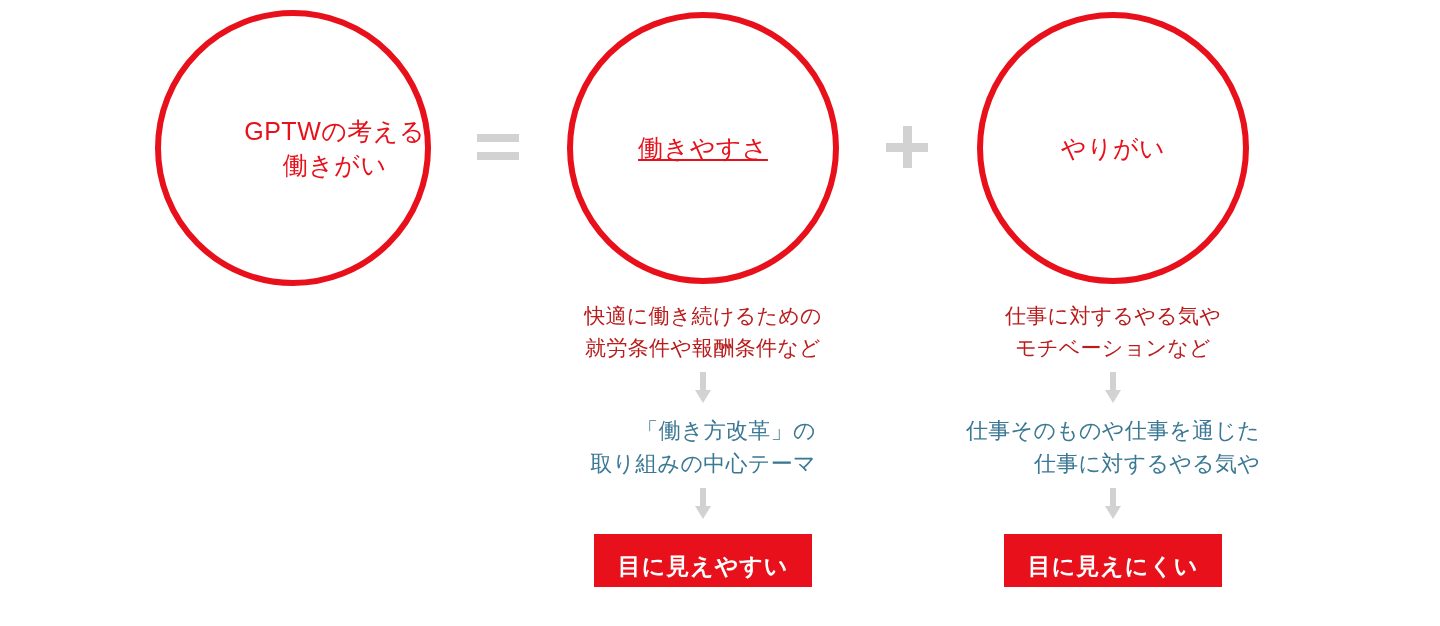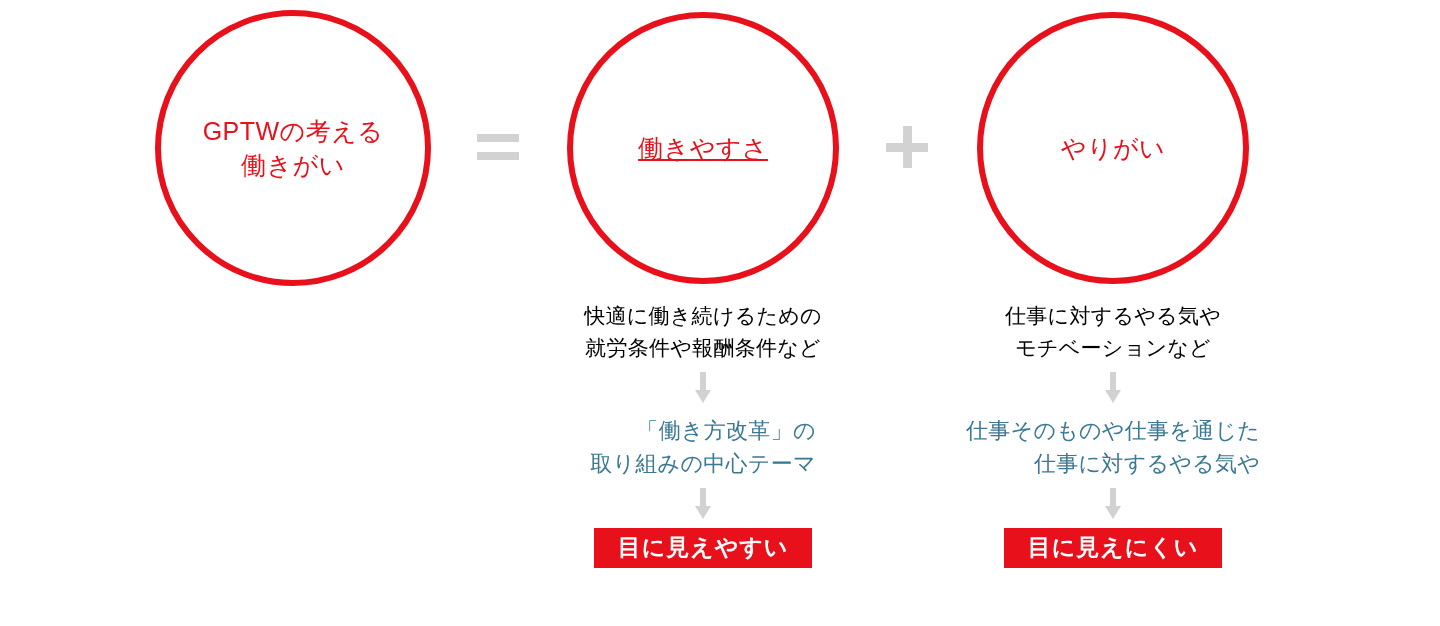--- a/index.html
+++ b/index.html
@@ -37,20 +37,21 @@
     line-height: 1.38;
     letter-spacing: 0.5px;
     font-weight: 400;
     white-space: pre-line;
   }
   #circle-1 {
     left: 155px;
     top: 10px;
     width: 276px;
     height: 276px;
+    justify-content: flex-end;
   }
   #circle-1 .circle-label {
     font-size: 25px;
   }
   #circle-2 {
     left: 567px;
     top: 12px;
     width: 272px;
     height: 272px;
   }
@@ -121,21 +122,21 @@
     top: 300px;
     width: 420px;
     display: flex;
     flex-direction: column;
     align-items: center;
   }
   #column-left { left: 493px; }
   #column-right { left: 903px; }
 
   .desc-text {
-    color: #000000;
+    color: #b91c1c;
     font-size: 21px;
     line-height: 1.52;
     text-align: center;
     white-space: pre-line;
     letter-spacing: 0.3px;
   }
 
   .arrow {
     display: block;
     margin: 8px 0 6px;
@@ -145,26 +146,27 @@
     color: #3b7894;
     font-size: 22px;
     line-height: 1.5;
     text-align: right;
     white-space: pre-line;
     letter-spacing: 0.3px;
     margin-top: 2px;
   }
 
   .badge {
+    margin-top: 6px;
     background: #e8101a;
     color: #ffffff;
     font-size: 23px;
     font-weight: 700;
     letter-spacing: 1px;
-    padding: 6px 24px 7px;
+    padding: 19px 24px 7px;
     line-height: 1.2;
     text-align: center;
     white-space: nowrap;
   }
 </style>
 </head>
 <body>
 
 <div id="canvas">
 

